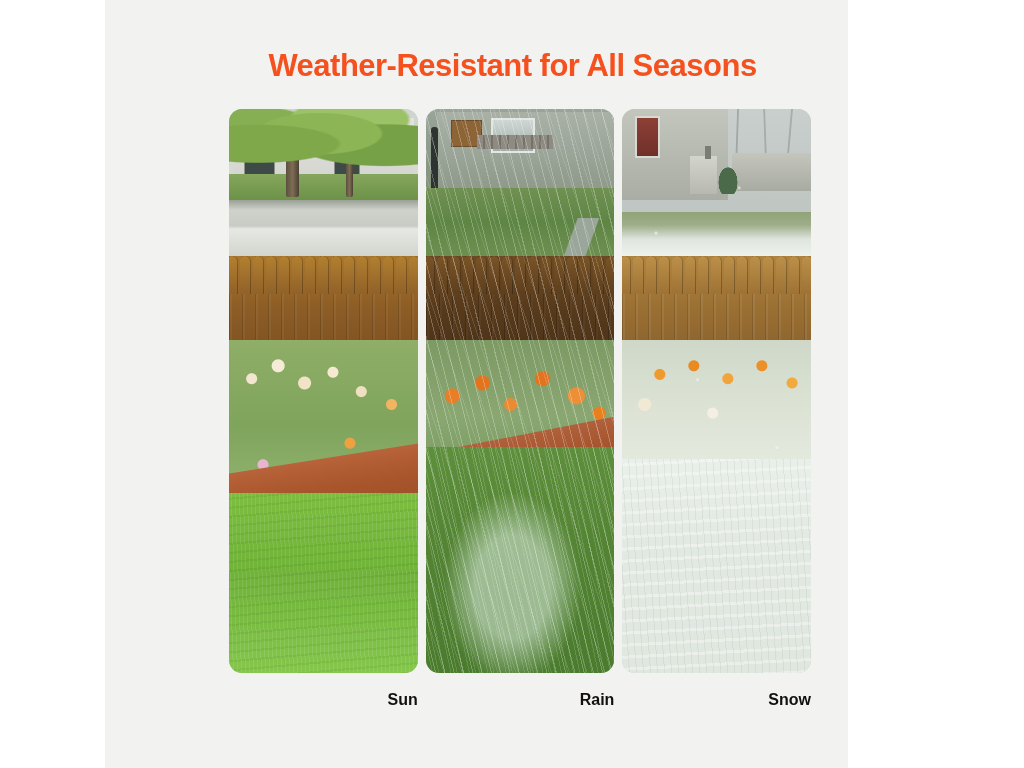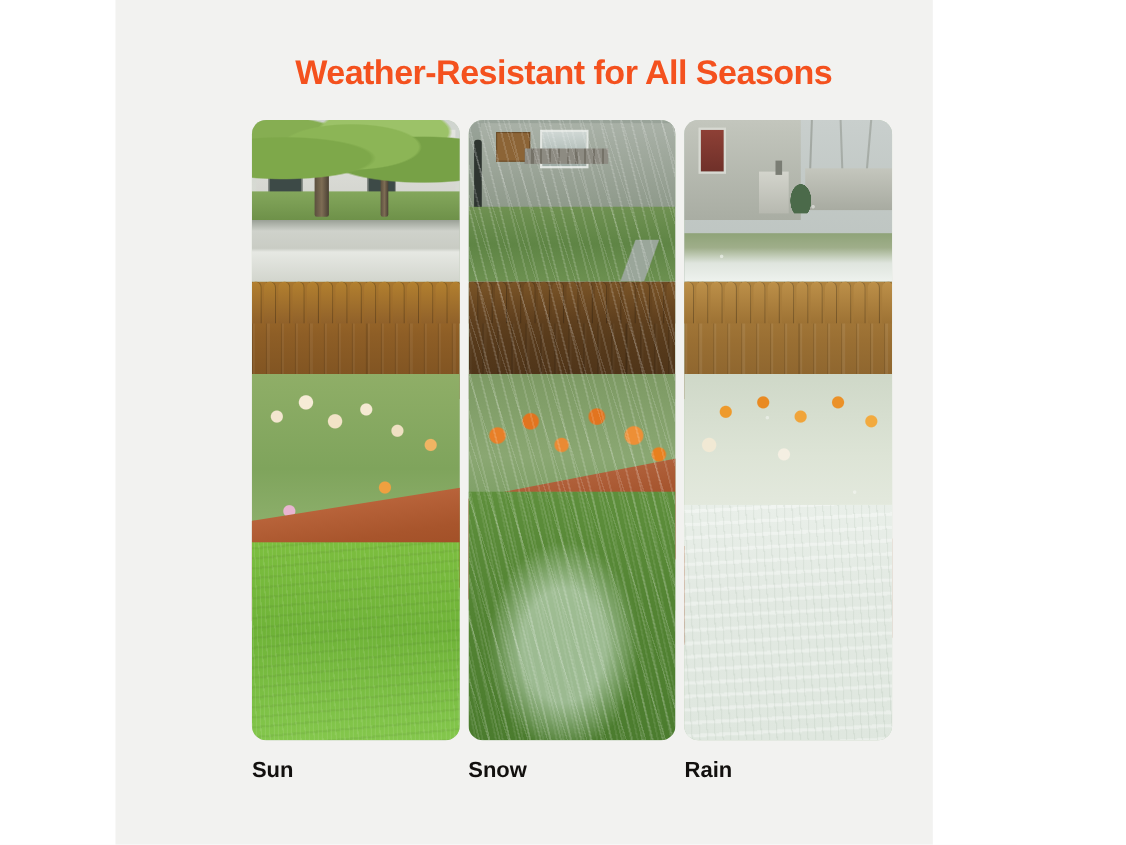--- a/index.html
+++ b/index.html
@@ -210,22 +210,22 @@
       radial-gradient(circle at 62% 14%, rgba(255,255,255,.5) 0 1.2px, transparent 2px),
       radial-gradient(circle at 40% 48%, rgba(255,255,255,.45) 0 1.2px, transparent 2px),
       radial-gradient(circle at 82% 60%, rgba(255,255,255,.45) 0 1.2px, transparent 2px);
     opacity:.9;}
 
   .labels{
     position:absolute;left:124px;top:690px;width:582px;height:28px;
     display:flex;gap:8px;
   }
   .label{
-    width:189px;text-align:left;
-    font-size:20px;font-weight:bold;color:#12100e;
+    width:189px;text-align:right;
+    font-size:16px;font-weight:bold;color:#12100e;
     line-height:20px;
   }
 </style>
 </head>
 <body>
 
 <div class="stage">
   <div class="card">
 
     <div class="title">Weather-Resistant for All Seasons</div>
@@ -342,18 +342,18 @@
         <div class="bed"></div>
         <div class="edging"></div>
         <div class="lawn"></div>
         <div class="snow-overlay"></div>
       </div>
 
     </div>
 
     <div class="labels">
       <div class="label">Sun</div>
+      <div class="label">Rain</div>
       <div class="label">Snow</div>
-      <div class="label">Rain</div>
     </div>
 
   </div>
 </div>
 
 </body></html>

